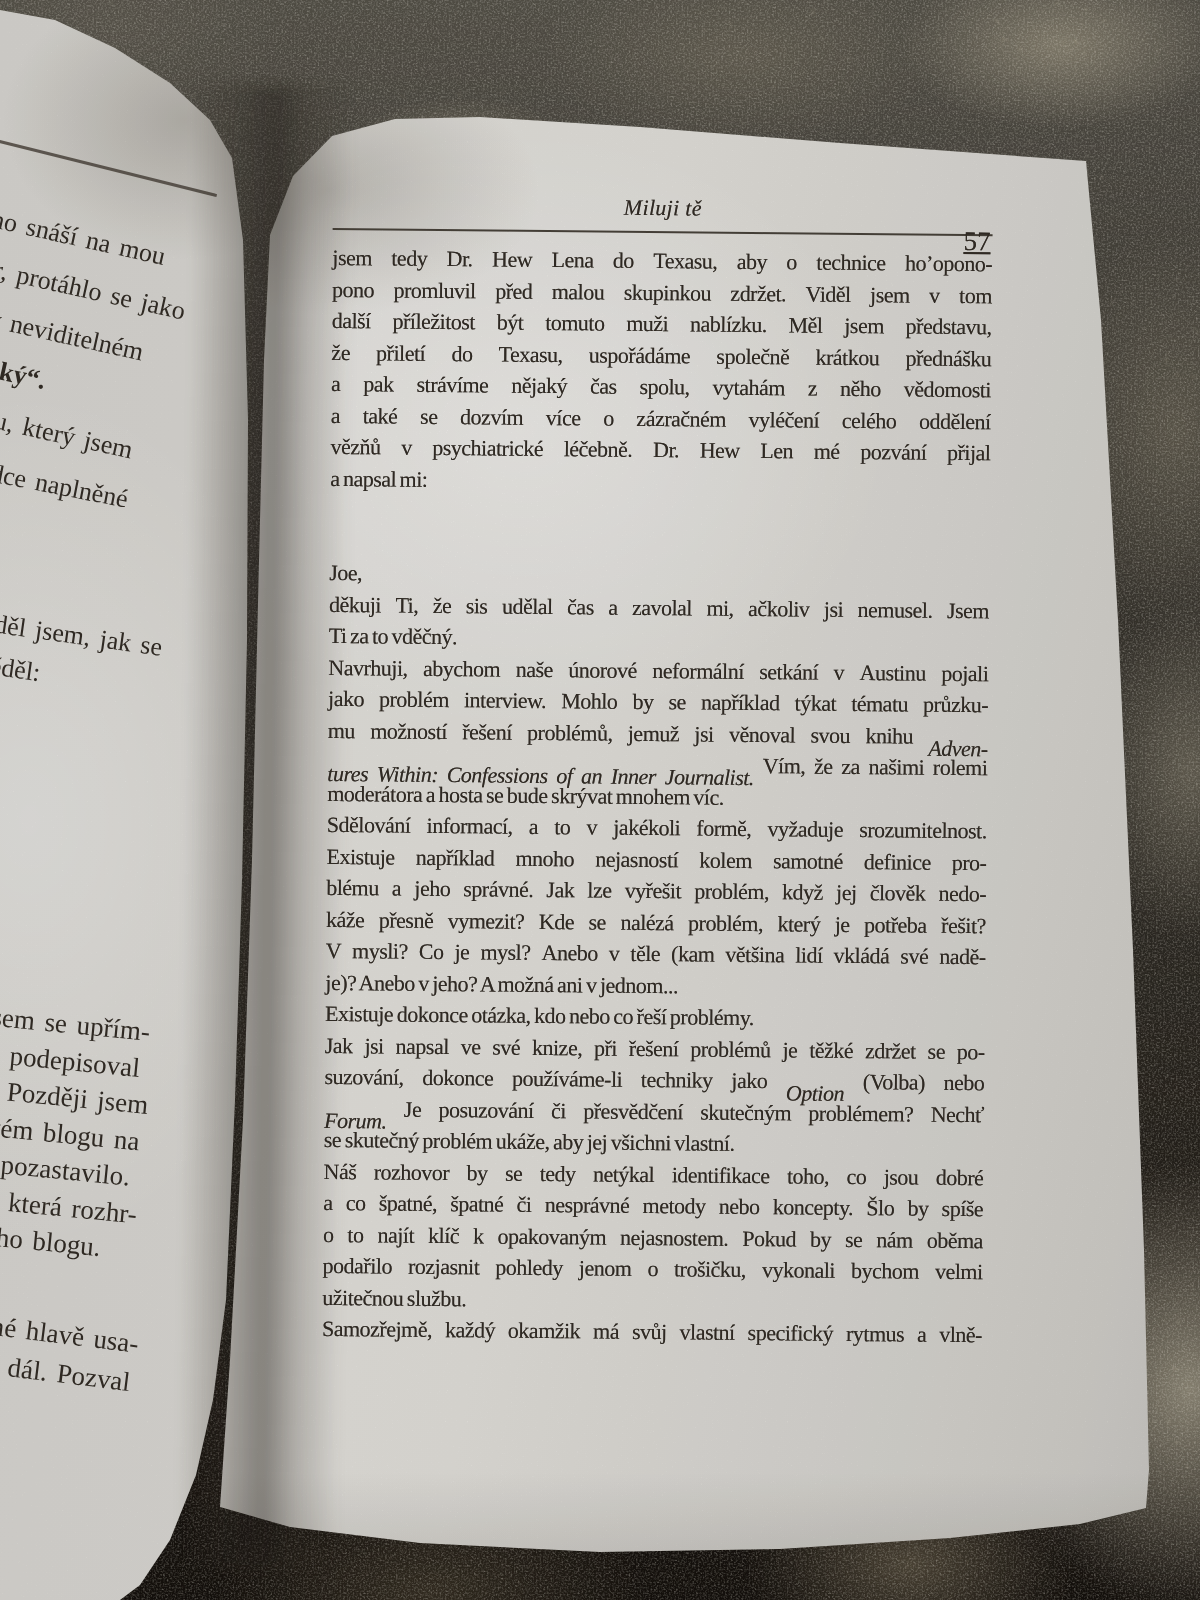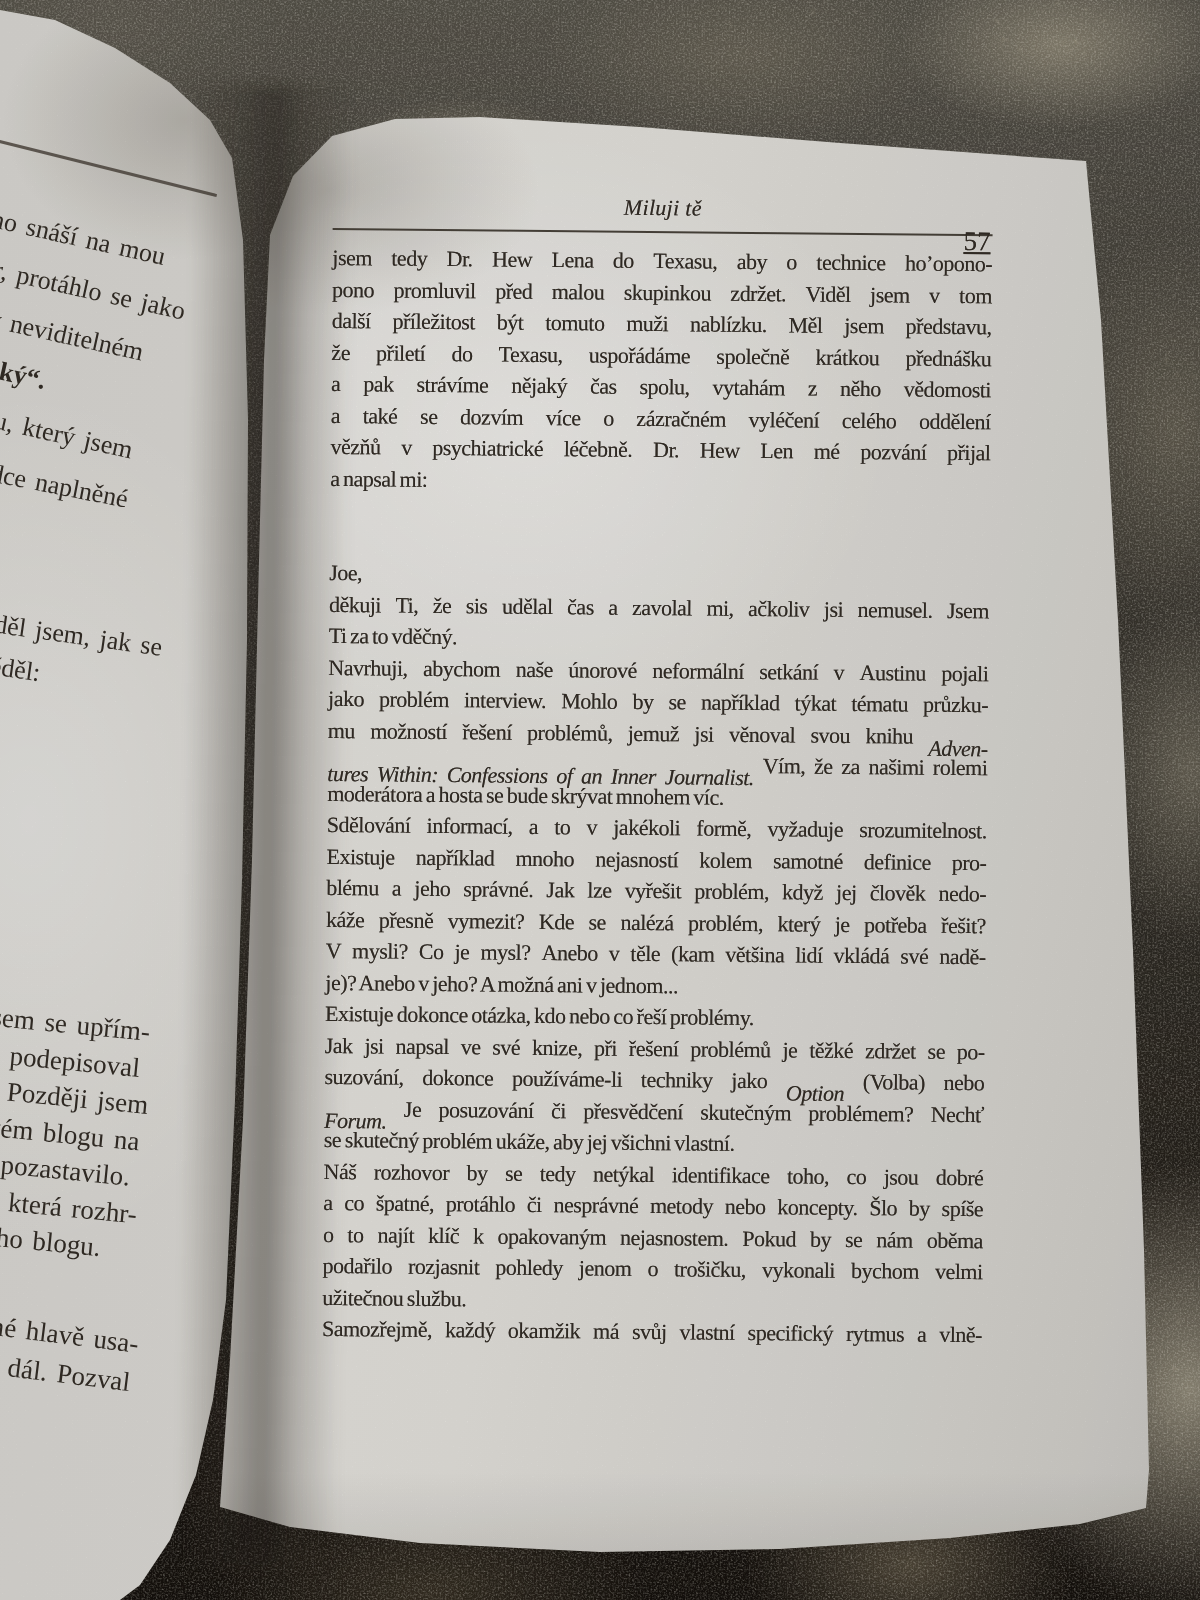--- a/index.html
+++ b/index.html
@@ -388,21 +388,21 @@
             <span>identifikace</span> 
             <span>toho,</span> 
             <span>co</span> 
             <span>jsou</span> 
             <span>dobré</span> 
           </div>
           <div class="line just">
             <span>a</span> 
             <span>co</span> 
             <span>špatné,</span> 
-            <span>protáhlo</span> 
+            <span>špatné</span> 
             <span>či</span> 
             <span>nesprávné</span> 
             <span>metody</span> 
             <span>nebo</span> 
             <span>koncepty.</span> 
             <span>Šlo</span> 
             <span>by</span> 
             <span>spíše</span> 
           </div>
           <div class="line just">

